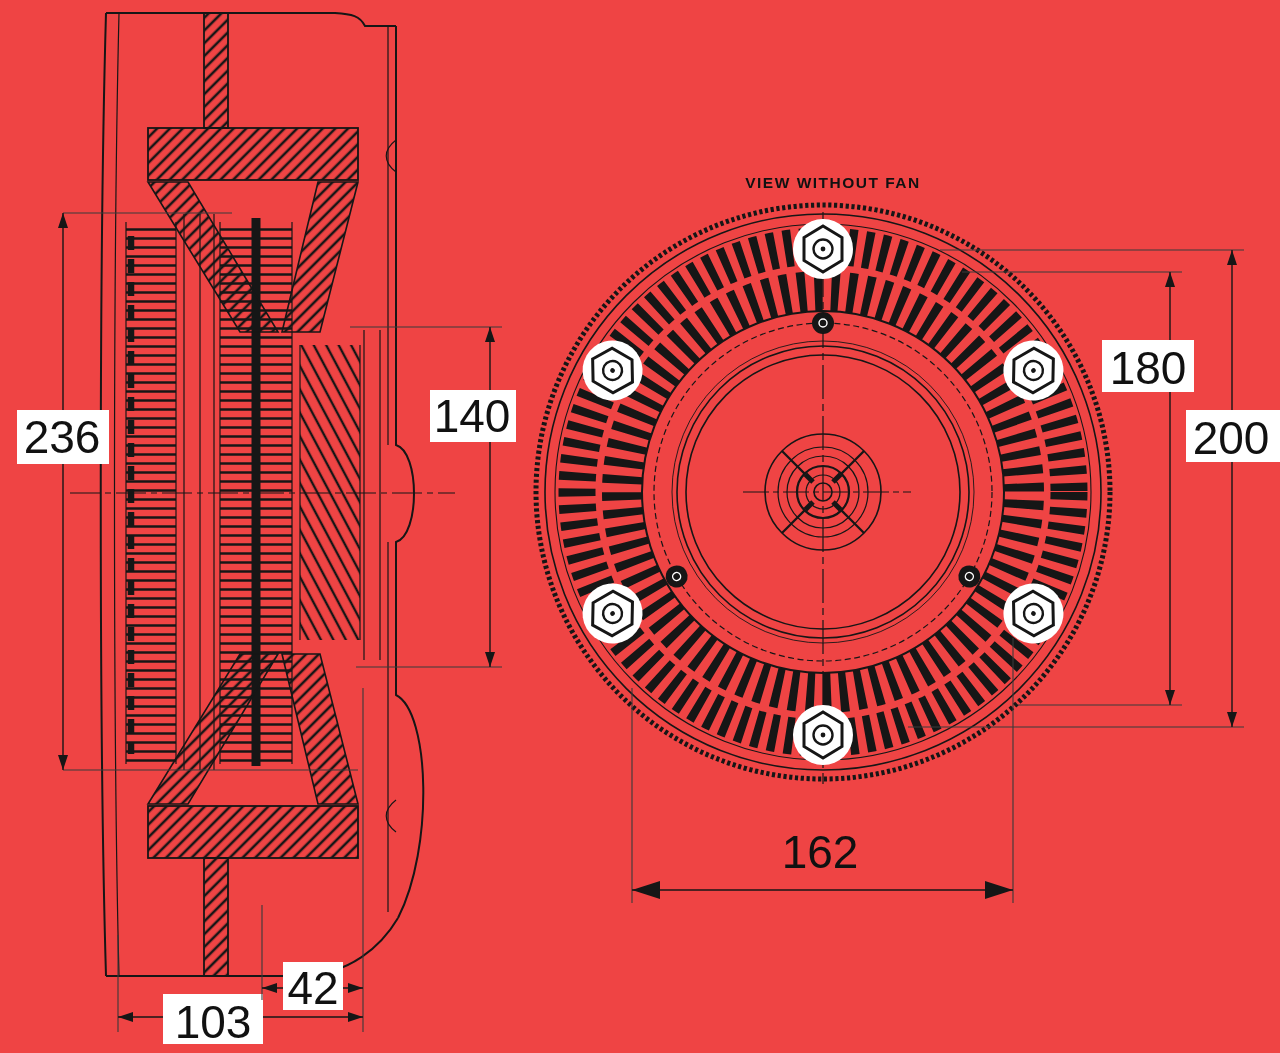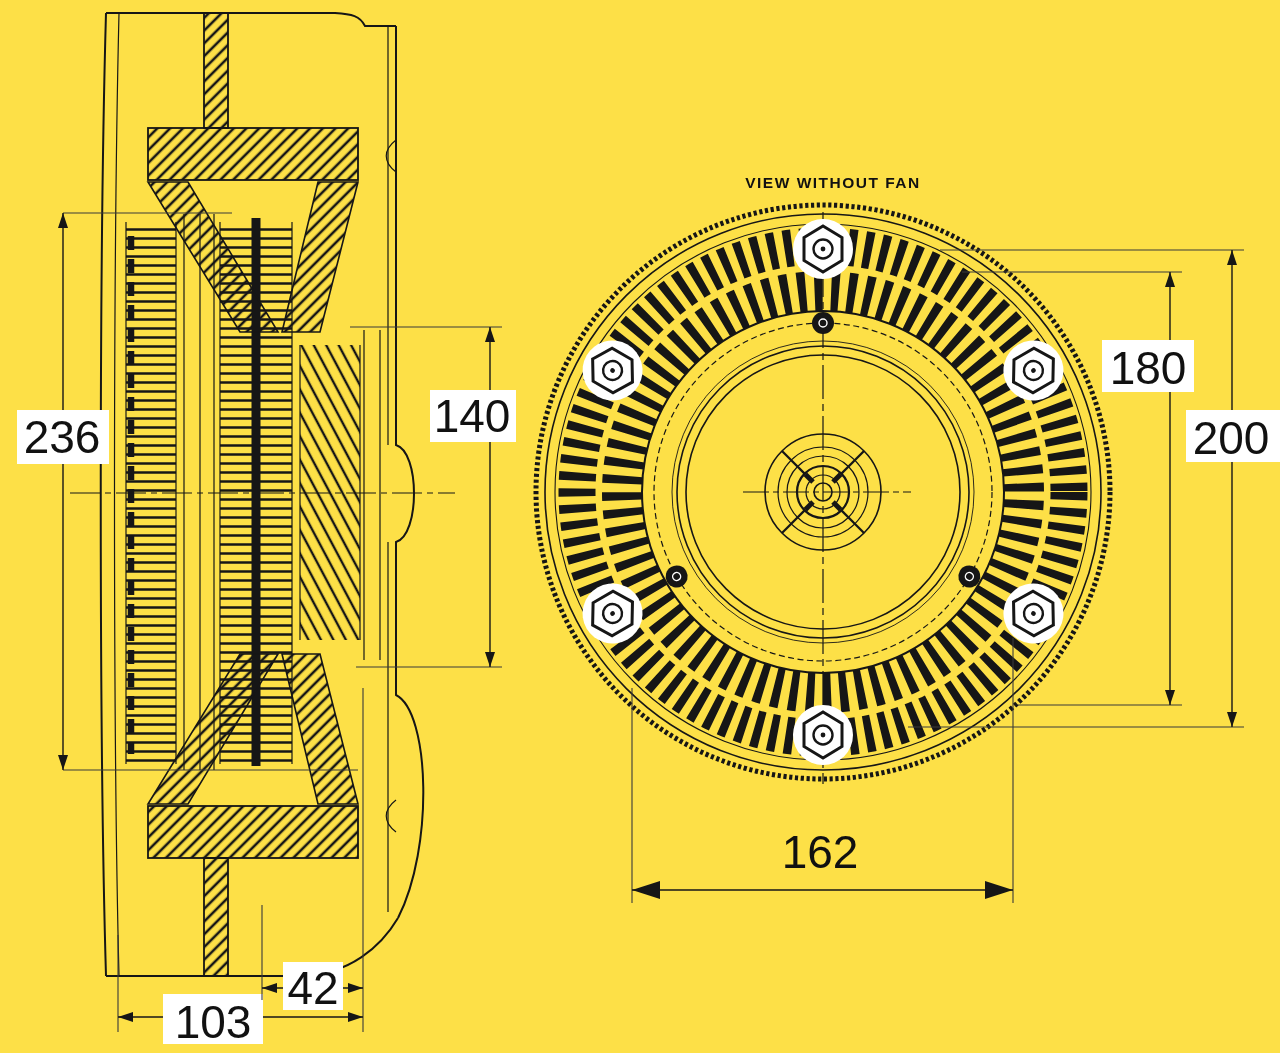--- a/index.html
+++ b/index.html
@@ -1,16 +1,16 @@
 <!DOCTYPE html>
 <html><head>
 <meta charset="utf-8">
 <style>
   html,body{margin:0;padding:0;background:#ffffff;}
-  .page{width:1280px;height:1053px;position:relative;background:#fde047;overflow:hidden;
+  .page{width:1280px;height:1053px;position:relative;background:#ef4444;overflow:hidden;
         font-family:"Liberation Sans", sans-serif;}
   svg{display:block;}
   .dim-text{font-family:"Liberation Sans", sans-serif;font-size:46px;fill:#111;}
   .title-text{font-family:"Liberation Sans", sans-serif;font-size:15.5px;font-weight:bold;
               letter-spacing:1.5px;fill:#111;}
   .outline{stroke:#161616;fill:none;}
   .thin{stroke:#161616;stroke-width:1.2;fill:none;}
   .dimline{stroke:#161616;stroke-width:1.4;fill:none;}
   .extline{stroke:#3a3a3a;stroke-width:1.1;fill:none;}
   .arrow{fill:#161616;stroke:none;}

